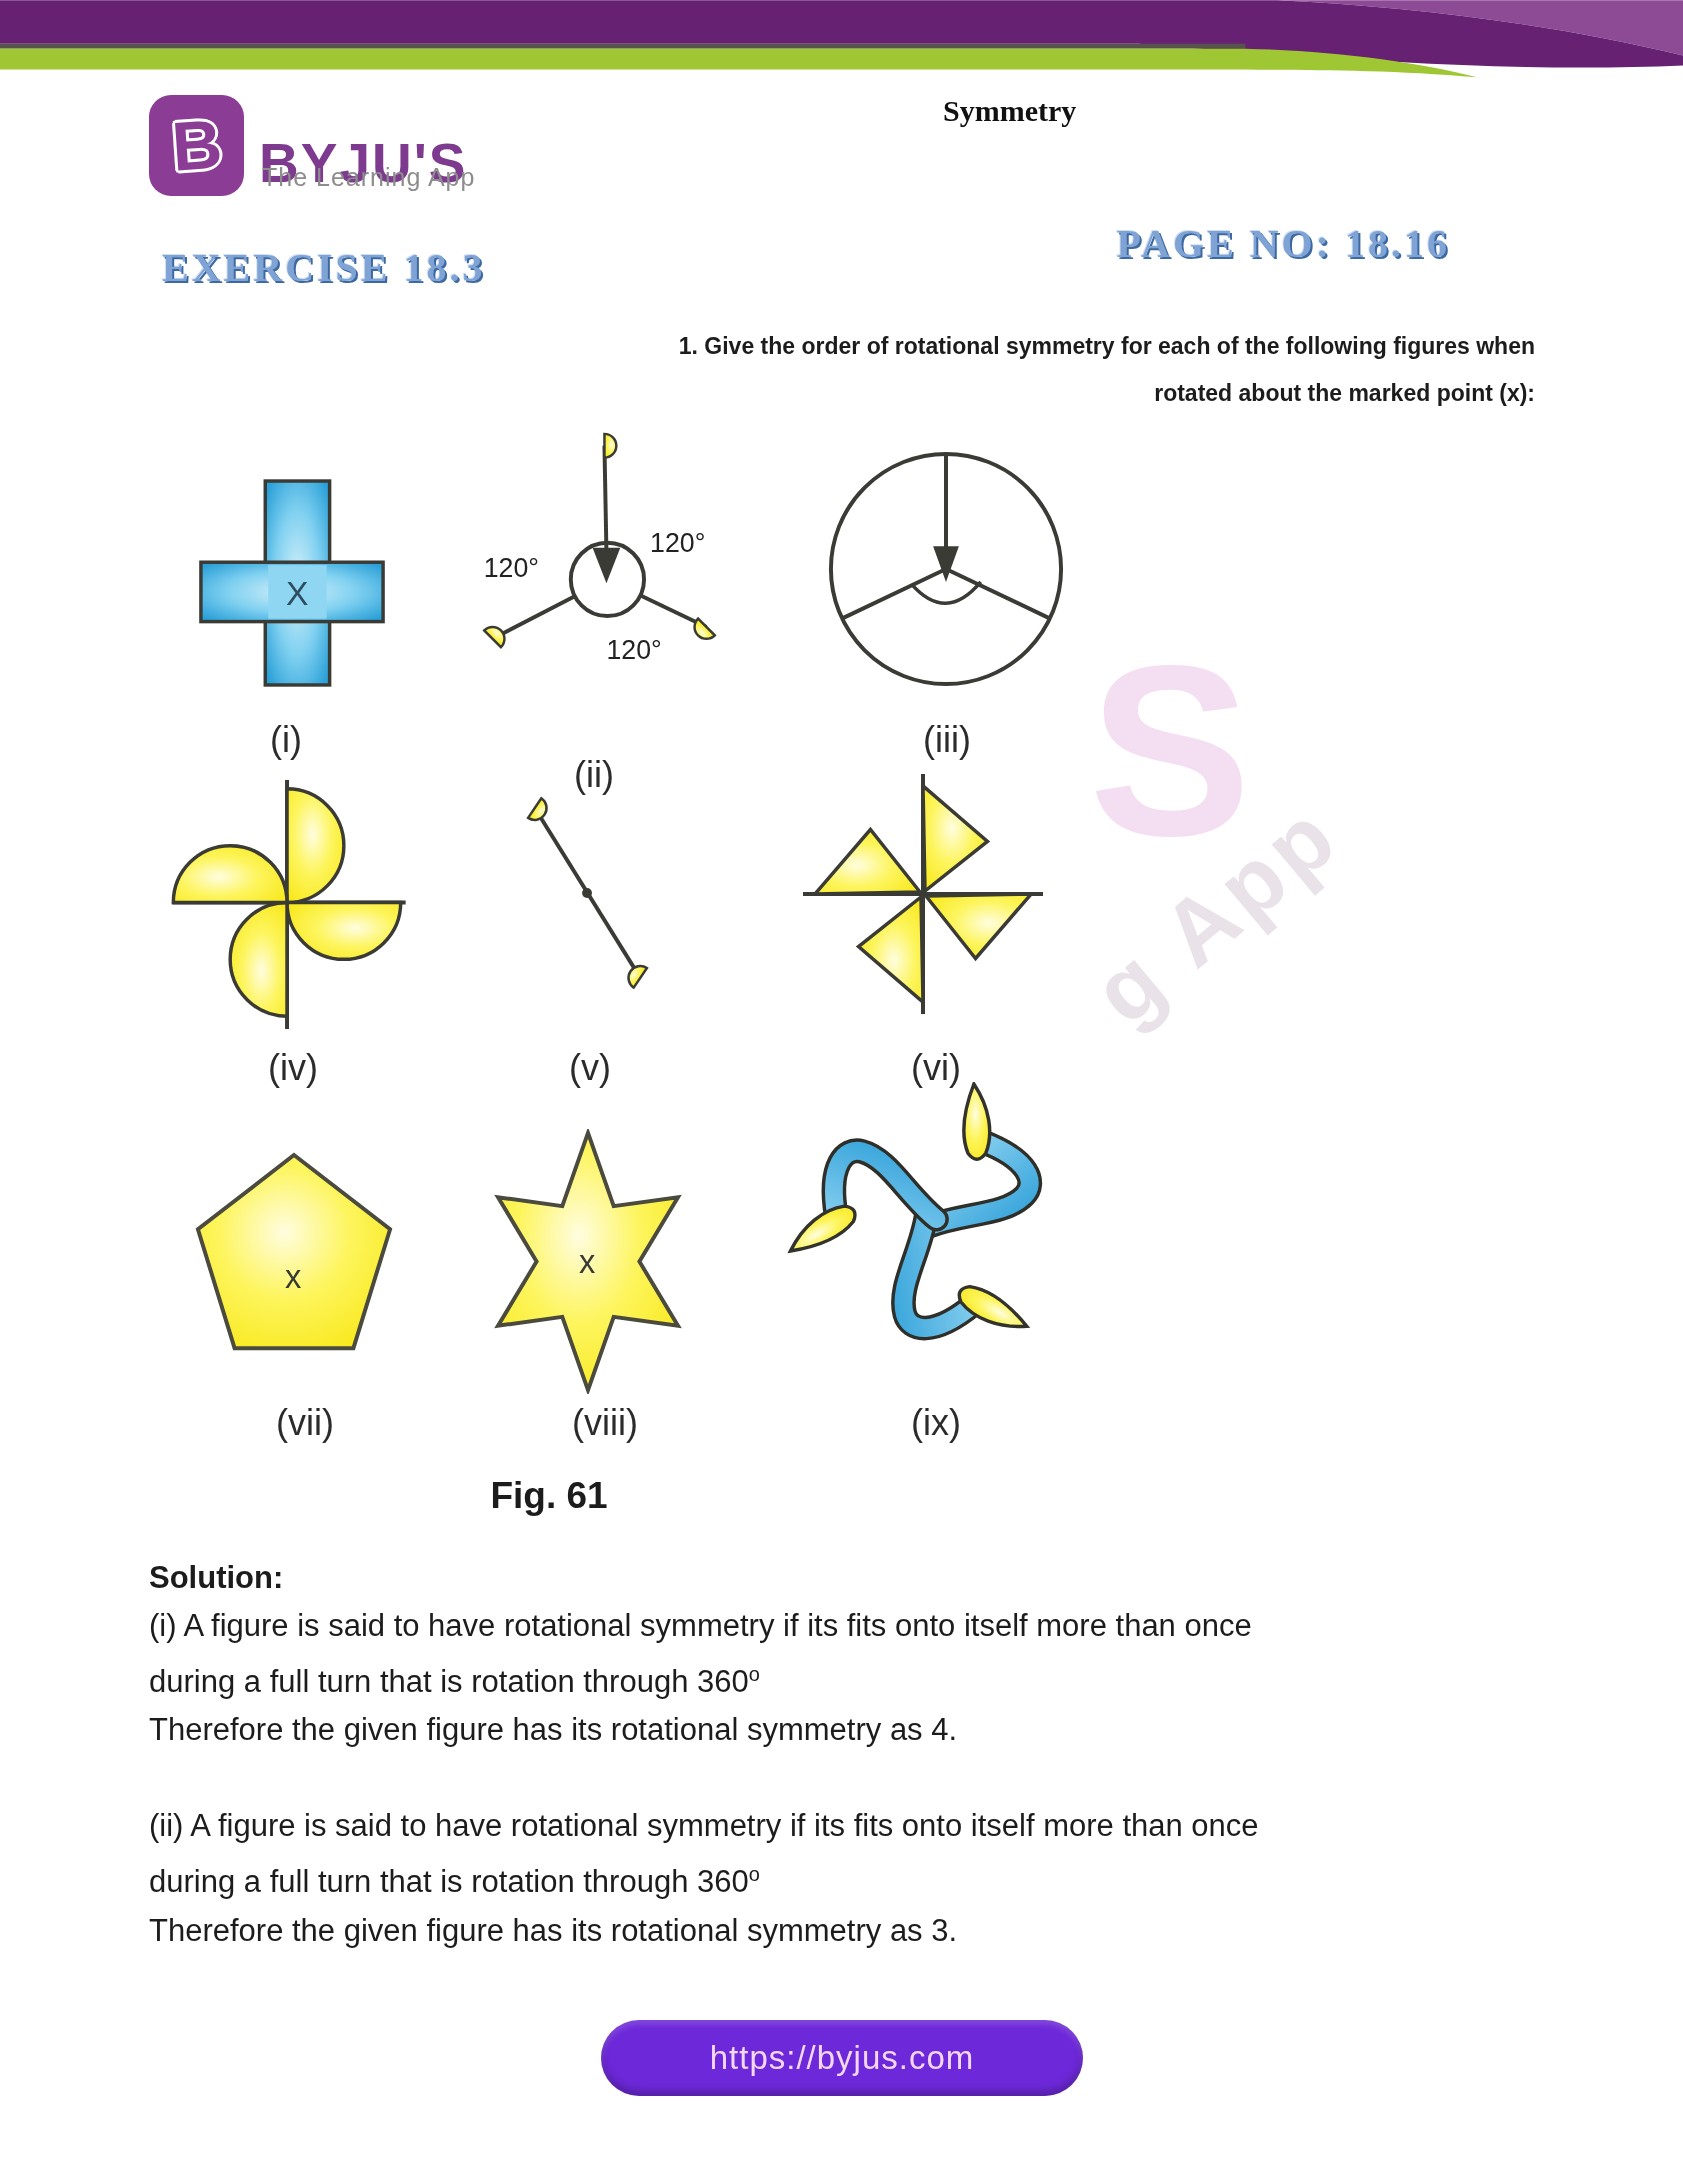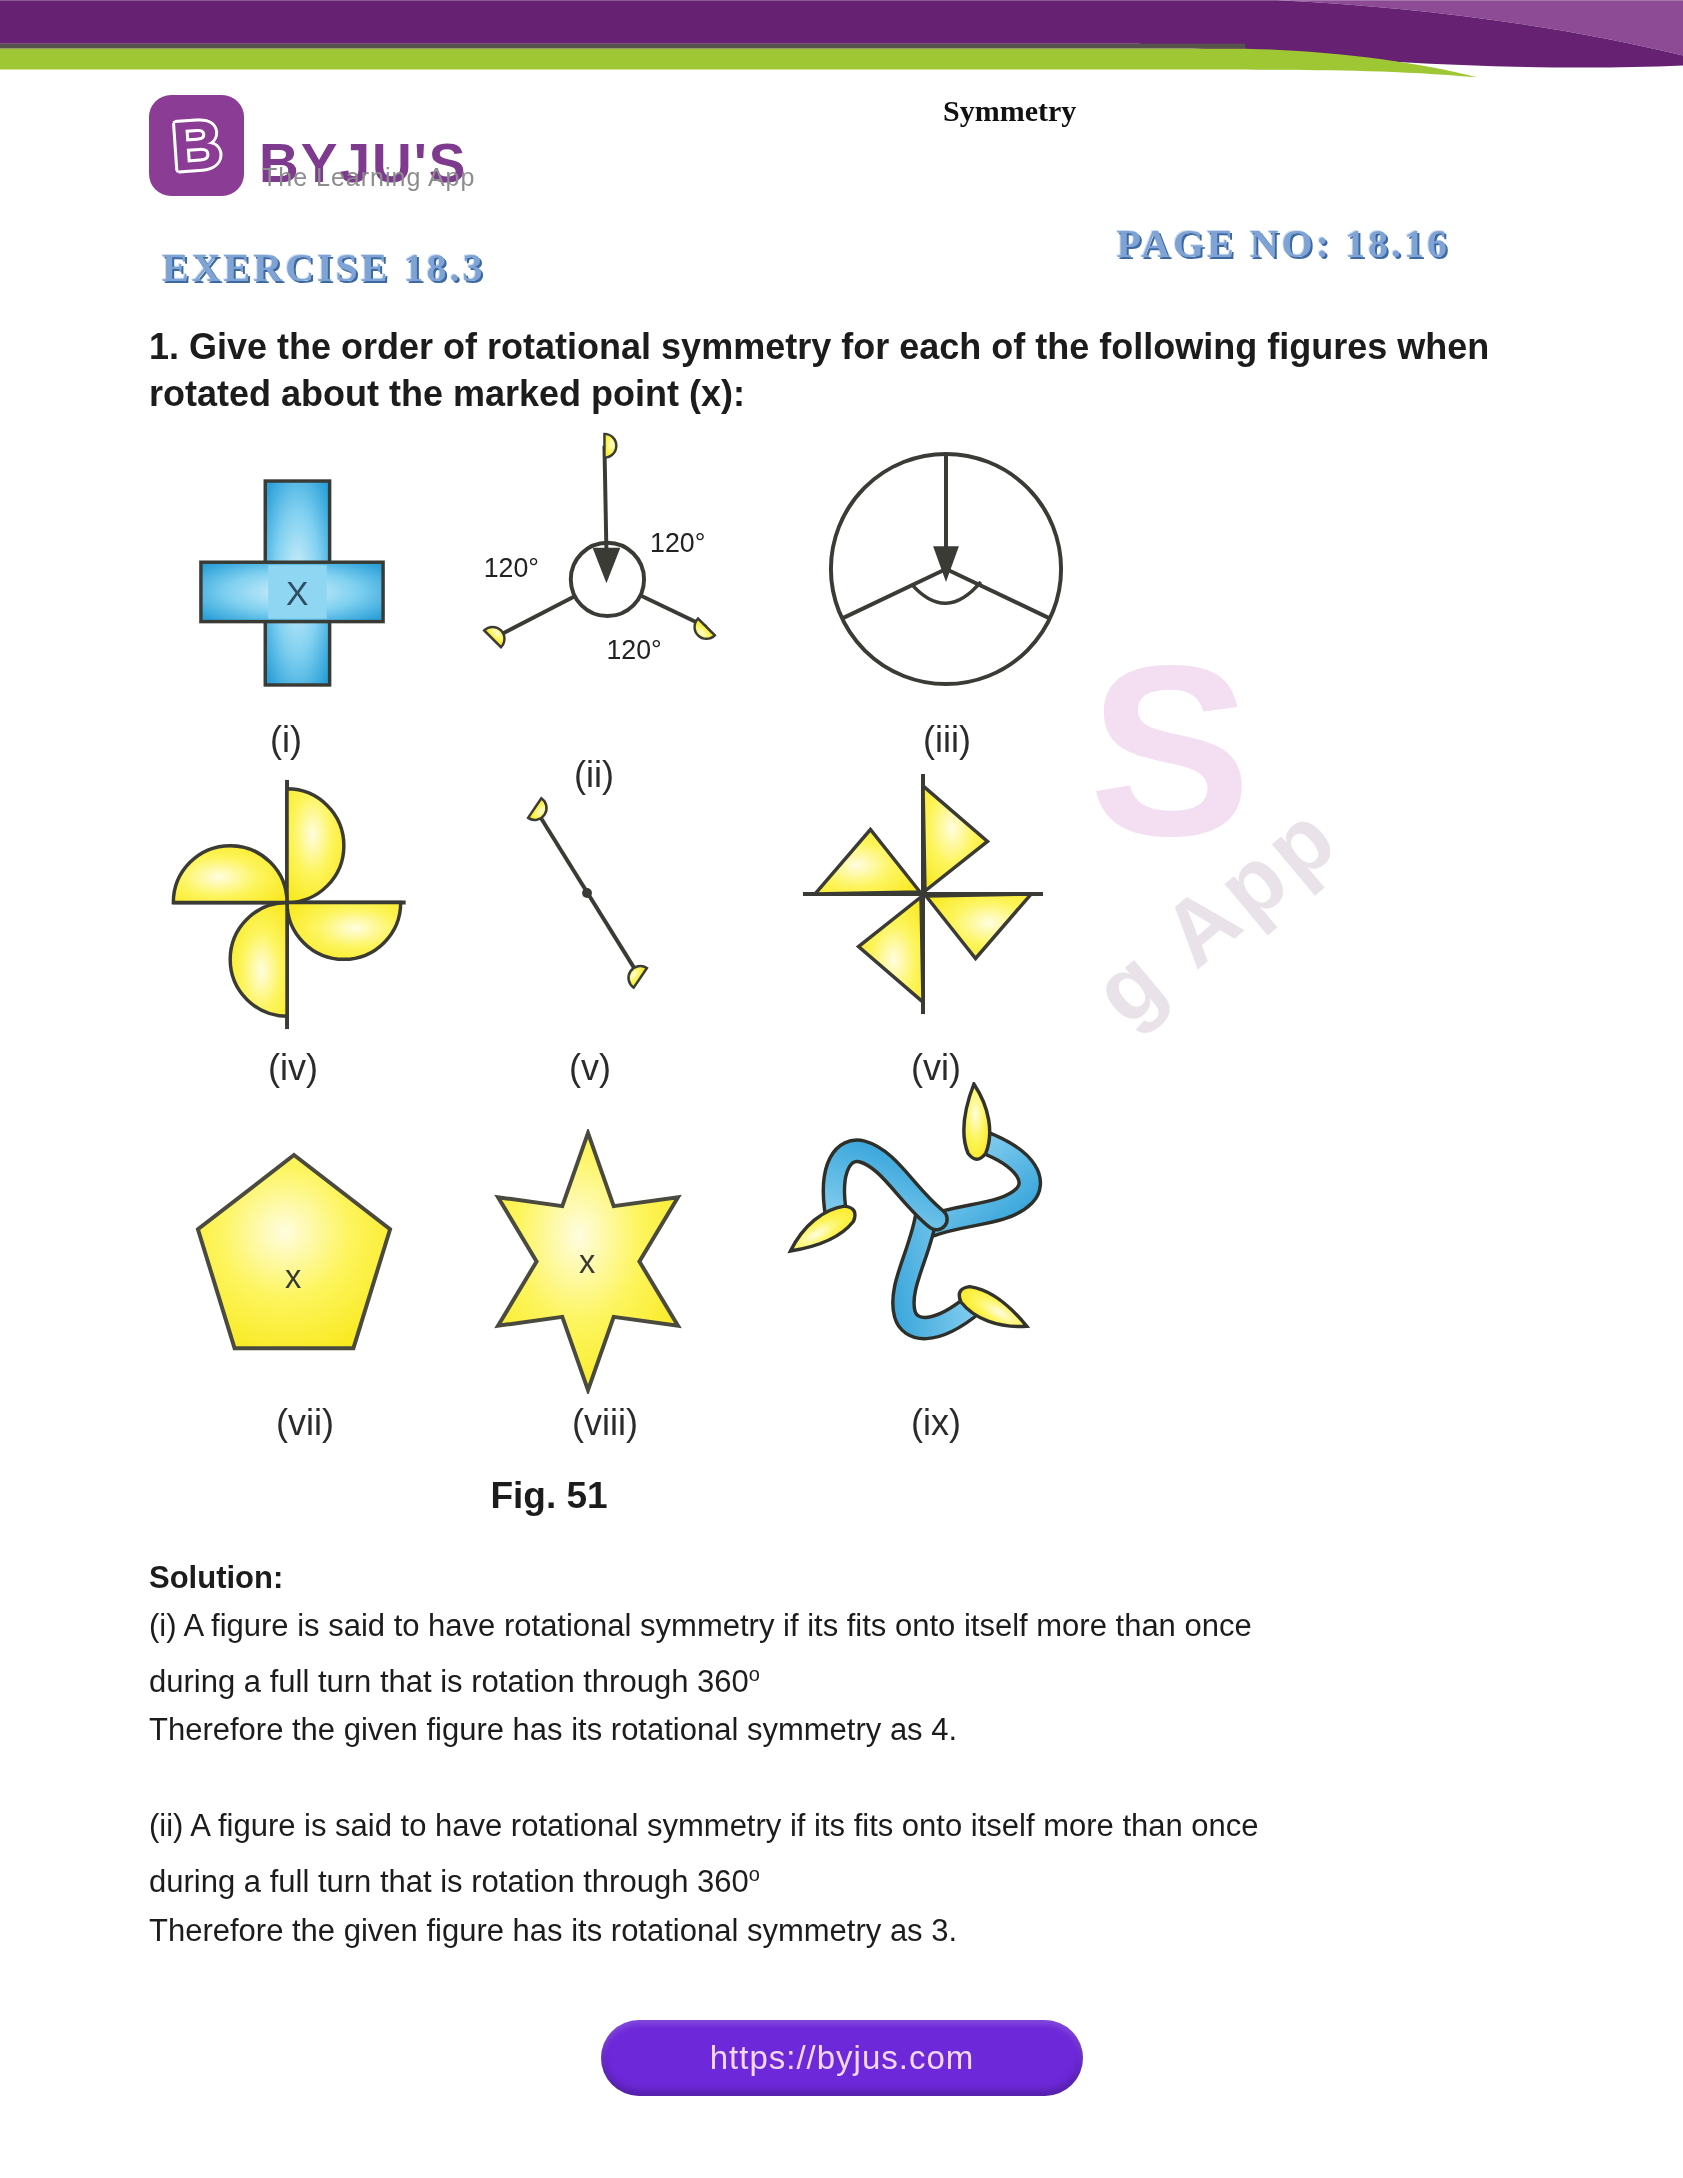--- a/index.html
+++ b/index.html
@@ -27,21 +27,21 @@
     font-size:30px;line-height:44px;color:#111;
   }
   
   .fancy{
     font-family:"Liberation Serif",serif;font-weight:bold;font-size:40px;letter-spacing:3px;
     color:#7fa3d4;text-shadow:2px 2px 0 #3c69a2,-1px -1px 0 #cfdff2;
   }
   .exercise{left:162px;top:220px;margin-top:24px;}
   .pageno{right:233px;top:220px;}
   
-  .question{left:149px;top:323px;font-size:36px;font-weight:bold;line-height:47px;width:1386px;}
+  .question{left:149px;top:323px;font-size:23px;font-weight:bold;line-height:47px;width:1386px;text-align:right;}
   
   .figlabel{font-size:36px;color:#2b2b2b;transform:translateX(-50%);white-space:nowrap;}
   .caption{left:549px;top:1475px;font-size:37px;font-weight:bold;transform:translateX(-50%);}
   
   .solution{left:149px;top:1554px;width:1416px;font-size:31px;line-height:48px;}
   .solution .head{font-weight:bold;}
   .solution sup{font-size:20px;}
   .gapline{height:48px;}
   
   .footer-btn{
@@ -198,21 +198,21 @@
 <div class="abs figlabel" style="left:286px;top:719px">(i)</div>
 <div class="abs figlabel" style="left:594px;top:754px">(ii)</div>
 <div class="abs figlabel" style="left:947px;top:719px">(iii)</div>
 <div class="abs figlabel" style="left:293px;top:1047px">(iv)</div>
 <div class="abs figlabel" style="left:590px;top:1047px">(v)</div>
 <div class="abs figlabel" style="left:936px;top:1047px">(vi)</div>
 <div class="abs figlabel" style="left:305px;top:1402px">(vii)</div>
 <div class="abs figlabel" style="left:605px;top:1402px">(viii)</div>
 <div class="abs figlabel" style="left:936px;top:1402px">(ix)</div>
 
-<div class="abs caption">Fig. 51</div>
+<div class="abs caption">Fig. 61</div>
 
 <div class="abs solution">
   <div class="head">Solution:</div>
   <div>(i) A figure is said to have rotational symmetry if its fits onto itself more than once</div>
   <div><span>during a full turn that is rotation through 360</span><sup>o</sup></div>
   <div>Therefore the given figure has its rotational symmetry as 4.</div>
   <div class="gapline"></div>
   <div>(ii) A figure is said to have rotational symmetry if its fits onto itself more than once</div>
   <div><span>during a full turn that is rotation through 360</span><sup>o</sup></div>
   <div>Therefore the given figure has its rotational symmetry as 3.</div>

